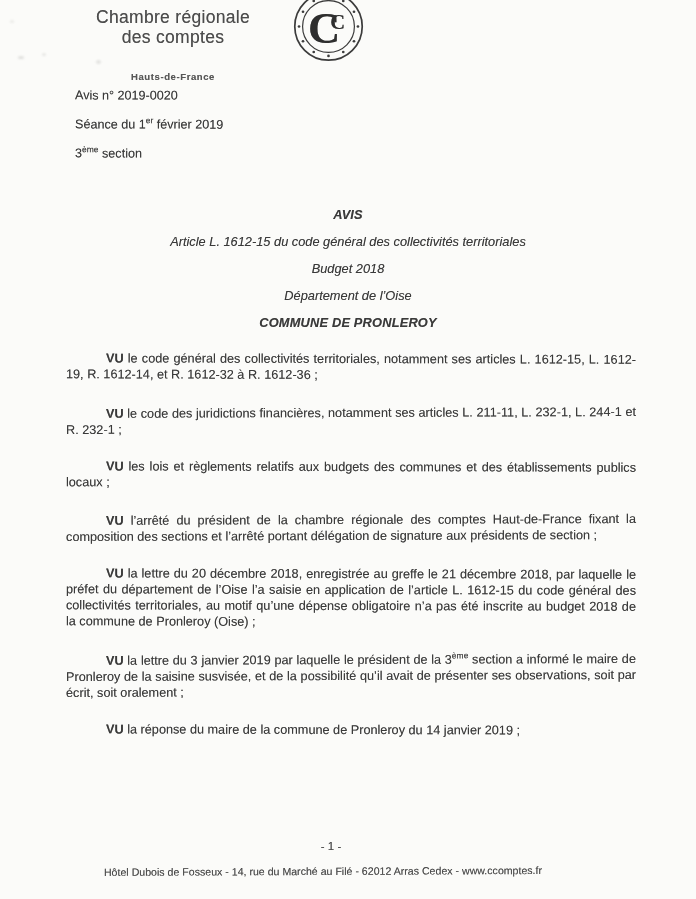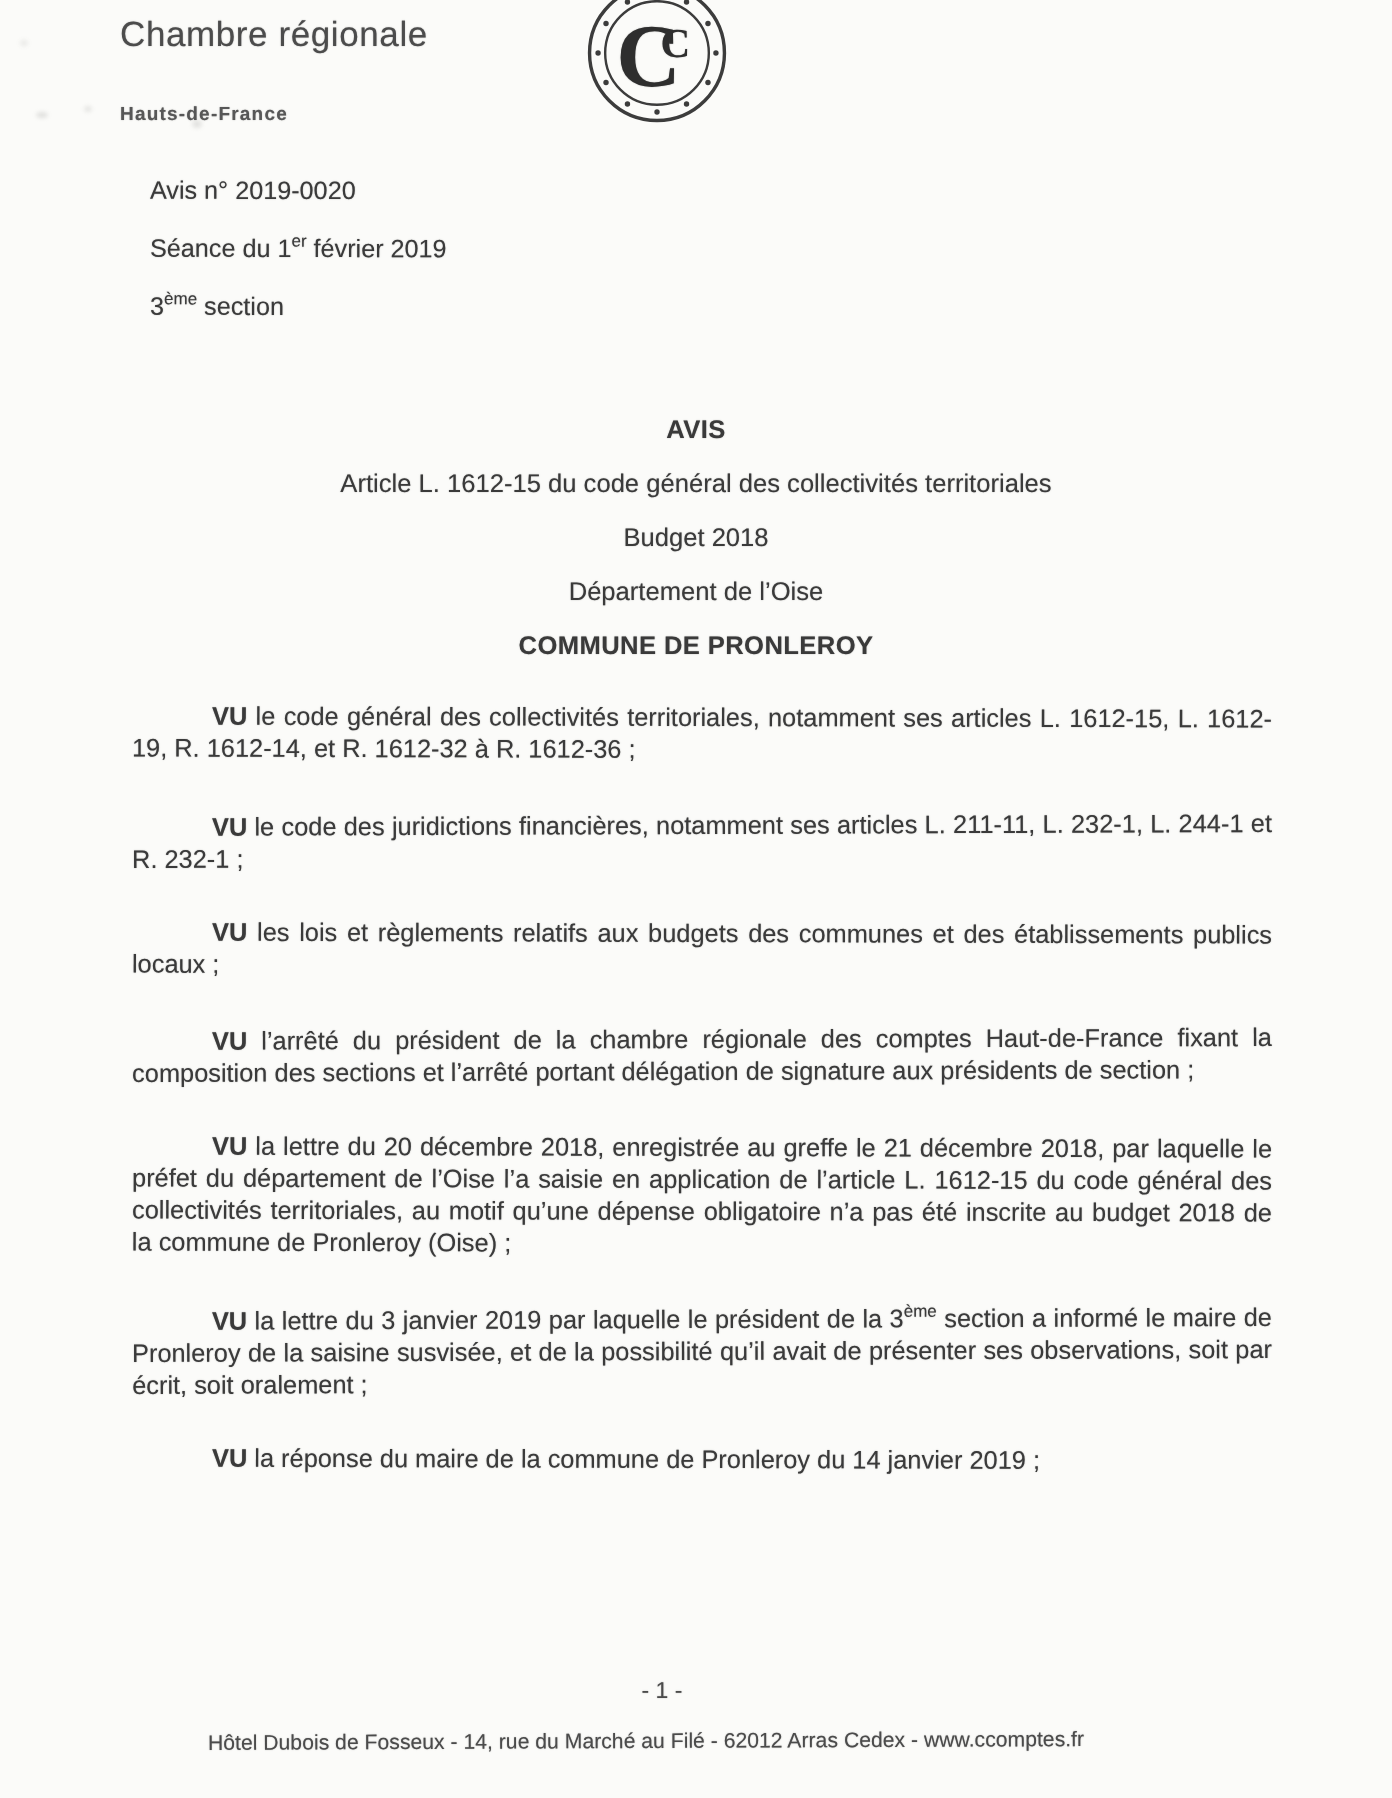--- a/index.html
+++ b/index.html
@@ -28,39 +28,39 @@
   .speck.s2 { left: 42px; top: 53px; width: 4px; height: 3px; opacity: .22; }
   .speck.s3 { left: 96px; top: 60px; width: 5px; height: 4px; opacity: .25; }
   .speck.s4 { left: 10px; top: 20px; width: 4px; height: 3px; opacity: .18; }
 
   
   .letterhead { position: relative; height: 72px; }
   .org-block {
     position: absolute;
     left: 60px; top: 8px;
     width: 226px;
-    text-align: left;
+    text-align: center;
     color: #4c4c4c;
     letter-spacing: .3px;
   }
   .org-line { font-size: 17.5px; line-height: 19.5px; font-weight: 400; }
   .org-region { font-size: 9.5px; margin-top: 24px; color: #575757; letter-spacing: .6px; font-weight: bold; }
   .logo {
     position: absolute;
     left: 293px; top: -9px;
     width: 71px; height: 71px;
   }
   .logo svg { width: 100%; height: 100%; }
 
   
   .meta { margin: 18px 0 0 75px; font-size: 12.6px; }
   .meta-line { line-height: 13px; margin-bottom: 16px; transform: rotate(0.12deg); }
 
   
-  .title-block { margin-top: 47px; text-align: center; font-size: 12.8px; }
+  .title-block { margin-top: 47px; text-align: center; font-size: 12.8px; font-style: italic; }
   .tline { line-height: 14px; margin-bottom: 13px; }
   .tline.bold { font-weight: bold; letter-spacing: .2px; }
 
   
   .chamber-heading {
     margin: 34px 0 0 0;
     text-align: center;
     font-size: 13.2px;
     font-weight: bold;
     letter-spacing: .2px;
@@ -103,20 +103,21 @@
 <div class="page">
 
   <div class="speck s1"></div>
   <div class="speck s2"></div>
   <div class="speck s3"></div>
   <div class="speck s4"></div>
 
   <header class="letterhead">
     <div class="org-block">
       <div class="org-line">Chambre régionale</div>
+      <div class="org-line">des comptes</div>
       <div class="org-region">Hauts-de-France</div>
     </div>
     <div class="logo">
       <svg viewBox="0 0 100 100" xmlns="http://www.w3.org/2000/svg" aria-hidden="true">
         <circle cx="50" cy="50" r="47.5" fill="none" stroke="#3c3c3c" stroke-width="2.4"></circle>
         <circle cx="50" cy="50" r="36.5" fill="none" stroke="#3c3c3c" stroke-width="1.7"></circle>
         <g fill="#3c3c3c">
           <circle cx="91.5" cy="50" r="1.9"></circle>
             <circle cx="85.9" cy="70.8" r="1.9"></circle>
           <circle cx="70.8" cy="85.9" r="1.9"></circle>

